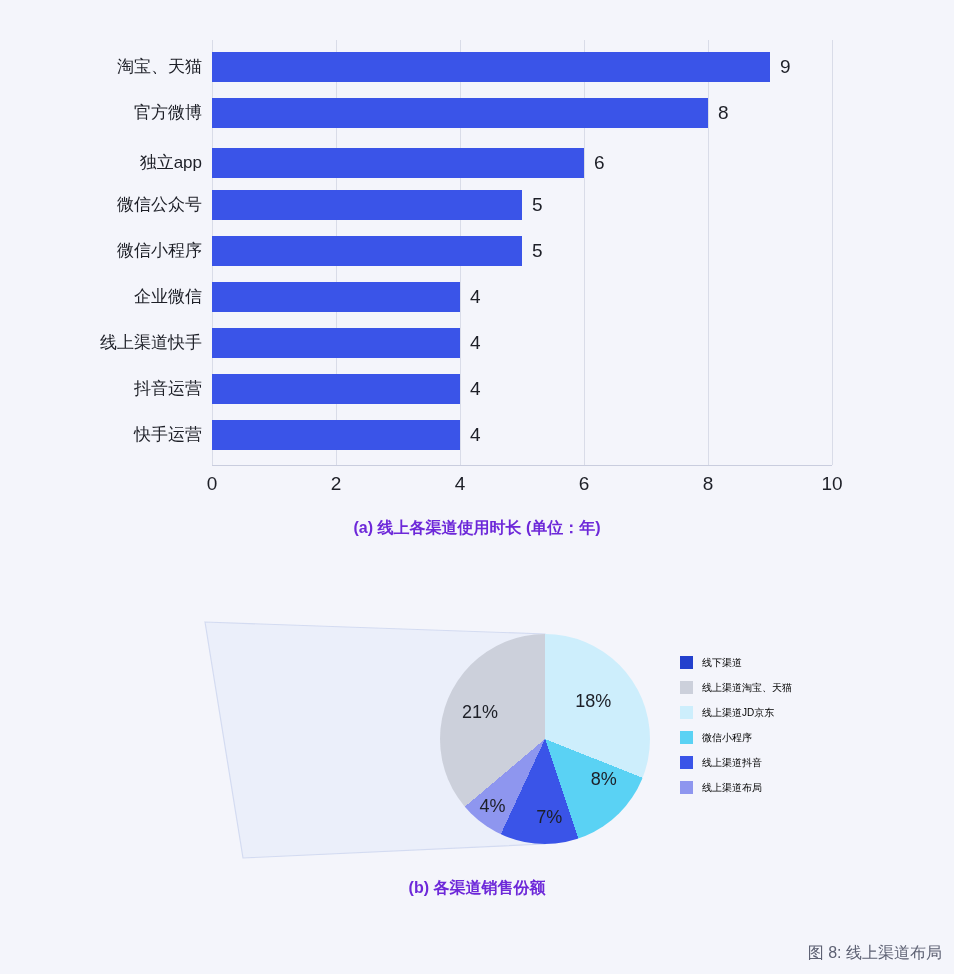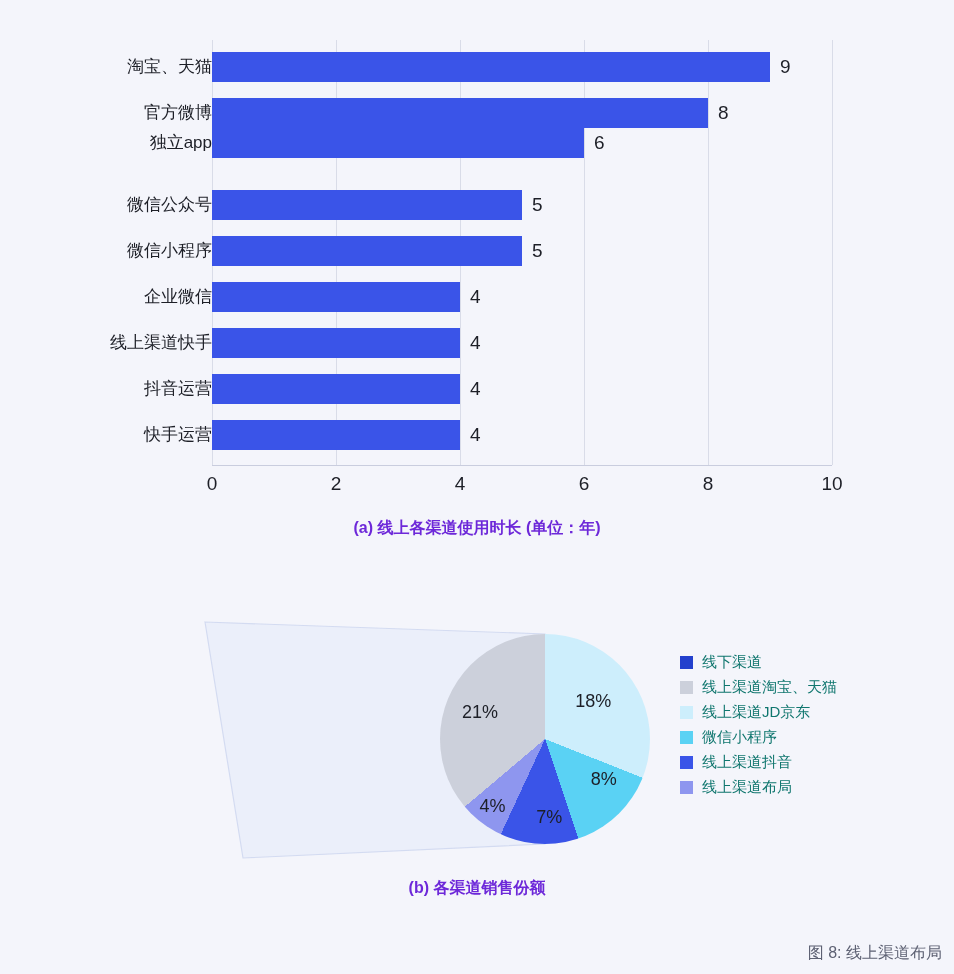--- a/index.html
+++ b/index.html
@@ -44,21 +44,21 @@
   .bar-row {
     position: absolute;
     left: 0;
     height: 30px;
     display: flex;
     align-items: center;
   }
   .bar-label {
     position: absolute;
     right: 100%;
-    margin-right: 0;
+    margin-right: 10px;
     white-space: nowrap;
     font-size: 17px;
     color: #1d1f27;
     line-height: 30px;
   }
   .bar-rect {
     height: 30px;
     background: #3a54e8;
   }
   .bar-value {
@@ -156,22 +156,22 @@
     align-items: center;
     height: 25px;
   }
   .legend-swatch {
     width: 13px;
     height: 13px;
     margin-right: 9px;
     flex: none;
   }
   .legend-text {
-    font-size: 15px;
-    color: #0f766e;
+    font-size: 10px;
+    color: #000000;
     white-space: nowrap;
   }
 
   #caption-b { top: 318px; }
 
   
   #figure-note {
     position: absolute;
     right: 12px;
     bottom: 10px;
@@ -198,21 +198,21 @@
       <div class="bar-rect" style="width:558px;"></div>
       <span class="bar-value">9</span>
     </div>
 
     <div class="bar-row" style="top:58px;">
       <span class="bar-label">官方微博</span>
       <div class="bar-rect" style="width:496px;"></div>
       <span class="bar-value">8</span>
     </div>
 
-    <div class="bar-row" style="top:88px;justify-content:flex-end;">
+    <div class="bar-row" style="top:108px;justify-content:flex-end;">
       <span class="bar-label">独立app</span>
       <div class="bar-rect" style="width:372px;"></div>
       <span class="bar-value">6</span>
     </div>
 
     <div class="bar-row" style="top:150px;">
       <span class="bar-label">微信公众号</span>
       <div class="bar-rect" style="width:310px;"></div>
       <span class="bar-value">5</span>
     </div>

